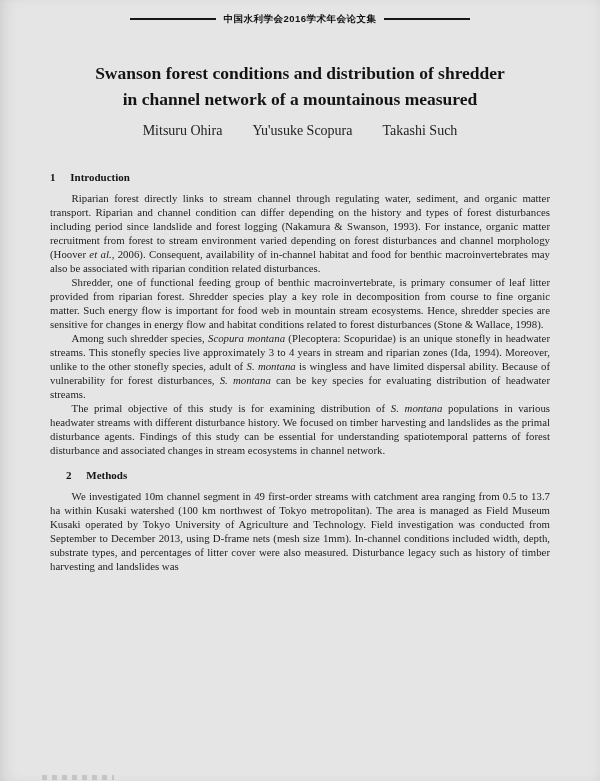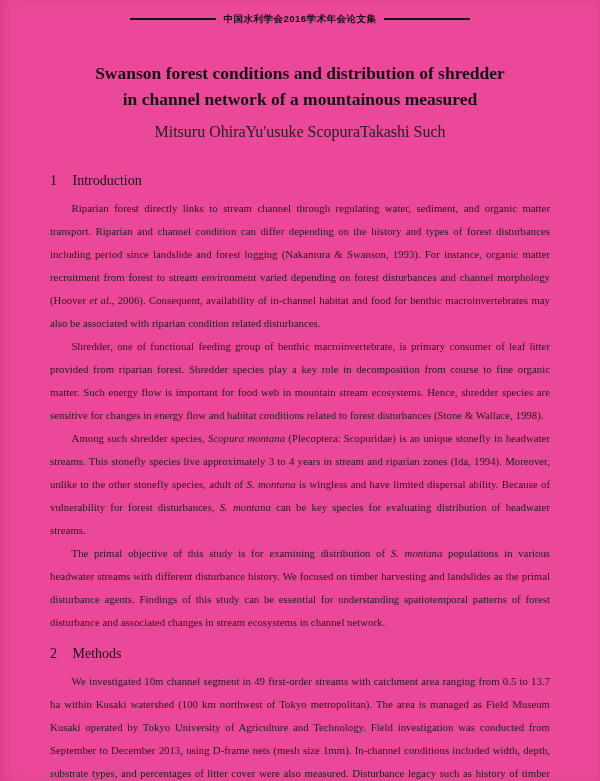--- a/index.html
+++ b/index.html
@@ -8,21 +8,21 @@
     background: #fbfaf7;
     font-family: "Liberation Serif", serif;
     color: #1c1c1c;
     overflow: hidden;
   }
   .page {
     position: relative;
     width: 600px; height: 781px;
     box-sizing: border-box;
     padding: 10px 50px 0 50px;
-    background: #ec4899;
+    background: #e5e5e5;
     box-shadow: inset 10px 0 20px -12px rgba(0,0,0,0.18),
                 inset -8px 0 16px -12px rgba(0,0,0,0.10);
     overflow: hidden;
   }
   .proc-header {
     display: flex; align-items: center; justify-content: center;
     height: 14px; margin-top: 2px;
   }
   .proc-rule {
     width: 86px; height: 2.5px; background: #161616; margin: 0 7px;
@@ -36,37 +36,37 @@
     margin-top: 34px;
     text-align: center;
     font-weight: bold;
     font-size: 17.5px;
     line-height: 26px;
     color: #141414;
   }
   .paper-title .it { font-style: italic; }
   .authors {
     margin-top: 11px;
-    display: flex; justify-content: center; 
-    font-size: 16px; color: #222;
+    display: flex; justify-content: center; gap: 30px;
+    font-size: 14px; color: #222;
   }
   .section-heading {
     margin-top: 32px;
     margin-bottom: 8px;
-    font-weight: normal;
-    font-size: 14px;
+    font-weight: bold;
+    font-size: 11px;
     color: #141414;
   }
   .section-heading .h-num { display: inline-block; }
   .section-heading .h-title { display: inline-block; margin-left: 12px; }
-  .section-heading.methods { margin-top: 12px; }
+  .section-heading.methods { margin-top: 12px; margin-left: 16px; }
   .paras p, .paras .para {
     margin: 0;
     font-size: 10.8px;
-    line-height: 23px;
+    line-height: 14px;
     text-align: justify;
     text-indent: 2em;
     color: #1d1d1d;
   }
   .footer-smudge {
     position: absolute;
     left: 42px; bottom: 1px;
     width: 72px; height: 5px;
     background: repeating-linear-gradient(90deg, #777 0 5px, transparent 5px 10px);
     opacity: 0.28;

